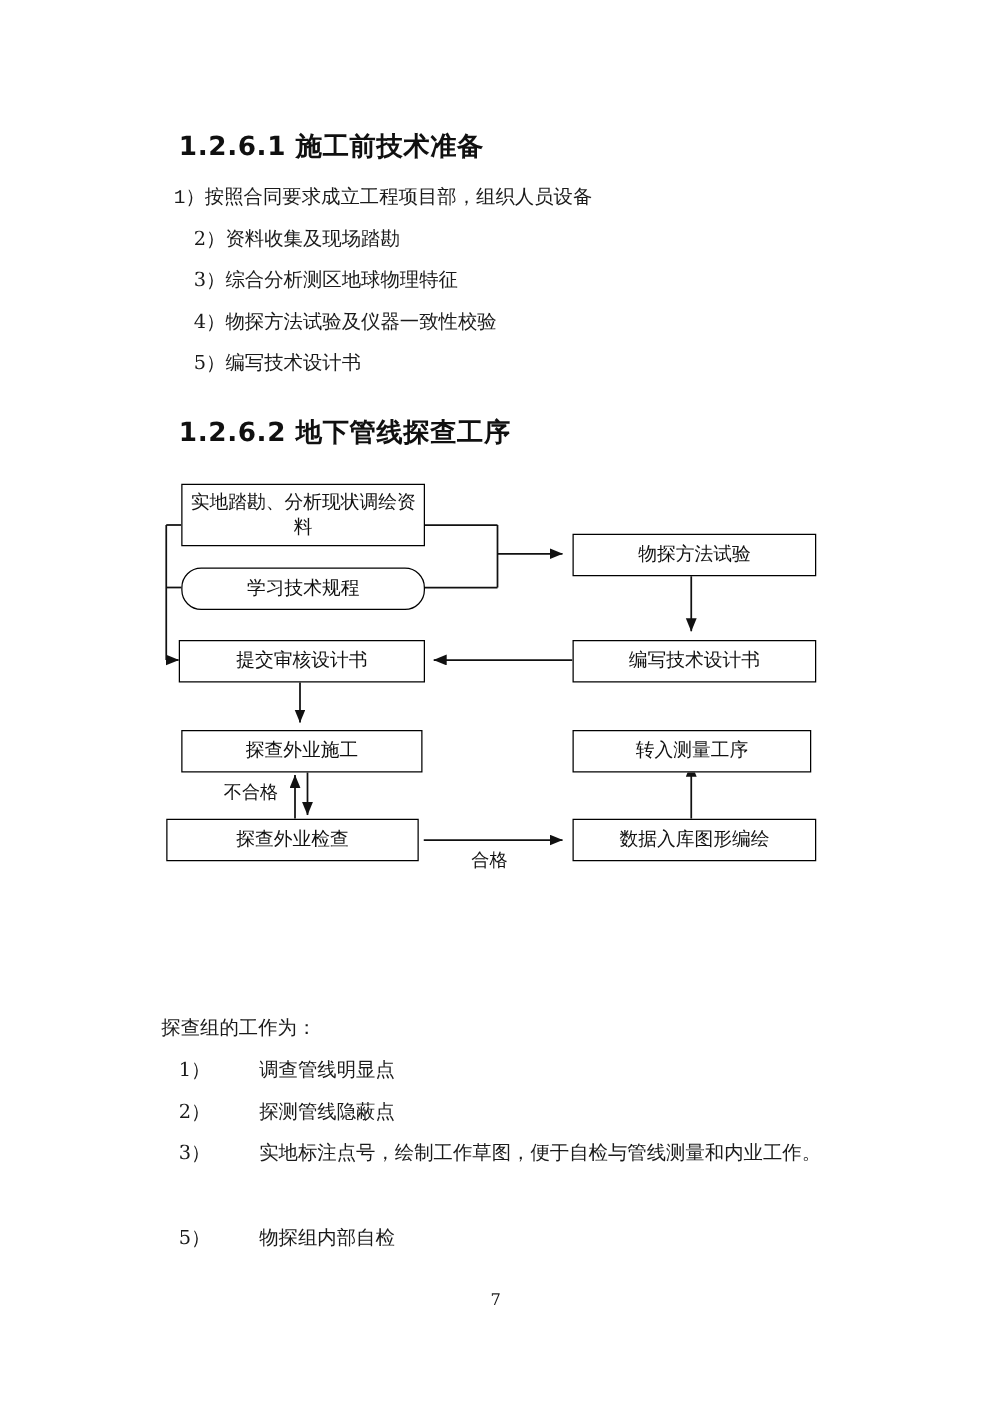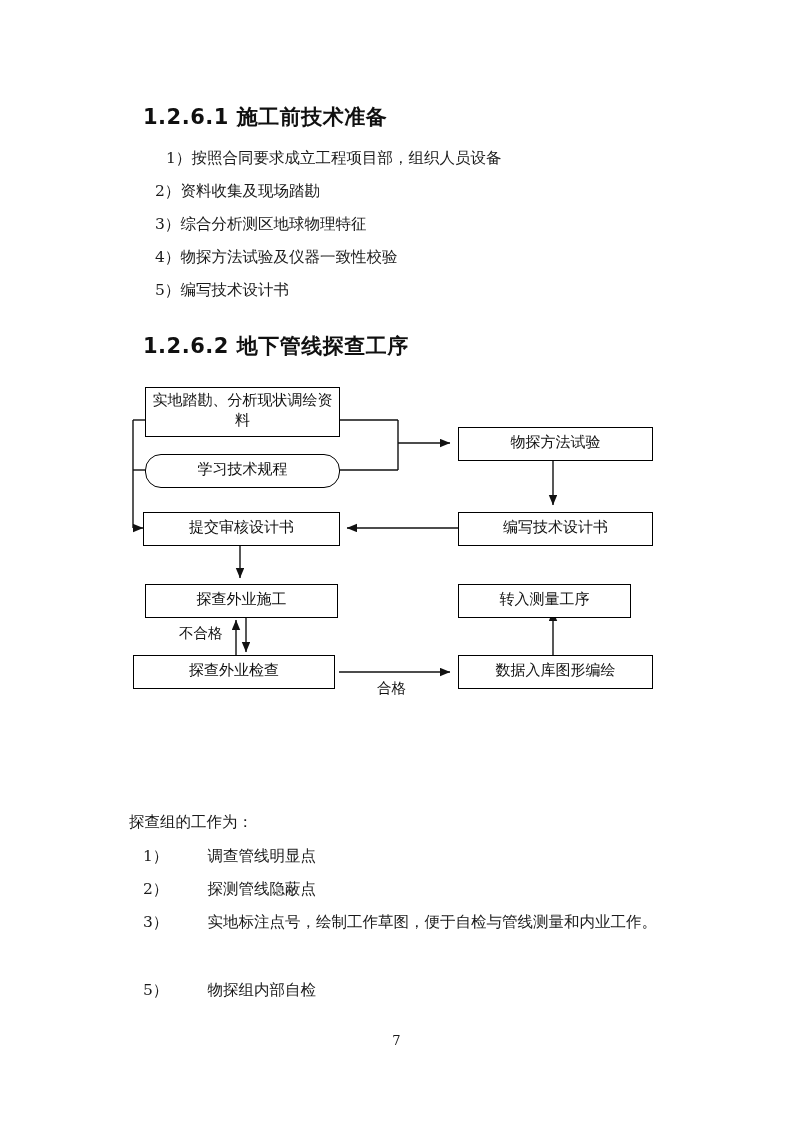--- a/index.html
+++ b/index.html
@@ -59,21 +59,21 @@
   }
   .node {
     position: absolute;
     border: 1.4px solid #000000;
     background: #ffffff;
     box-sizing: border-box;
     display: flex;
     align-items: center;
     justify-content: center;
     text-align: center;
-    font-family: Liberation Mono, monospace;
+    font-family: Liberation Sans, sans-serif;
     font-size: 15px;
     color: #111111;
     line-height: 1.35;
     padding: 16px 4px;
   }
   .edge-label {
     position: absolute;
     font-family: "DejaVu Serif", "Liberation Serif", serif;
     font-size: 14.5px;
     color: #111111;
@@ -98,21 +98,21 @@
     white-space: nowrap;
   }
 </style>
 </head>
 <body>
 
 <div class="page">
 
   <div class="heading" style="left:143px; top:103px;">1.2.6.1 施工前技术准备</div>
 
-  <div class="para" style="left:166px; top:148px;">
+  <div class="para" style="left:139px; top:148px;font-family:Liberation Mono, monospace;">
     <span>1）</span><span>按照合同要求成立工程项目部，组织人员设备</span>
   </div>
   <div class="para" style="left:155px; top:181px;">
     <span>2）</span><span>资料收集及现场踏勘</span>
   </div>
   <div class="para" style="left:155px; top:214px;">
     <span>3）</span><span>综合分析测区地球物理特征</span>
   </div>
   <div class="para" style="left:155px; top:247px;">
     <span>4）</span><span>物探方法试验及仪器一致性校验</span>
@@ -162,21 +162,21 @@
   <div class="node" style="left:145px; top:454px; width:195px; height:33px;border-radius:16px;">学习技术规程</div>
 
   <div class="node" style="left:458px; top:427px; width:195px; height:32px;">物探方法试验</div>
 
   <div class="node" style="left:143px; top:512px; width:197px; height:33px;">提交审核设计书</div>
 
   <div class="node" style="left:458px; top:512px; width:195px; height:33px;">编写技术设计书</div>
 
   <div class="node" style="left:145px; top:584px; width:193px; height:33px;">探查外业施工</div>
 
-  <div class="node" style="left:458px; top:584px; width:173px; height:33px;">转入测量工序</div>
+  <div class="node" style="left:458px; top:584px; width:191px; height:33px;">转入测量工序</div>
 
   <div class="node" style="left:133px; top:655px; width:202px; height:34px;">探查外业检查</div>
 
   <div class="node" style="left:458px; top:655px; width:195px; height:34px;">数据入库图形编绘</div>
 
   <div class="edge-label" style="left:178px; top:624px;">不合格</div>
 
   <div class="edge-label" style="left:376px; top:652px;margin-top:27px;">合格</div>
 
 

